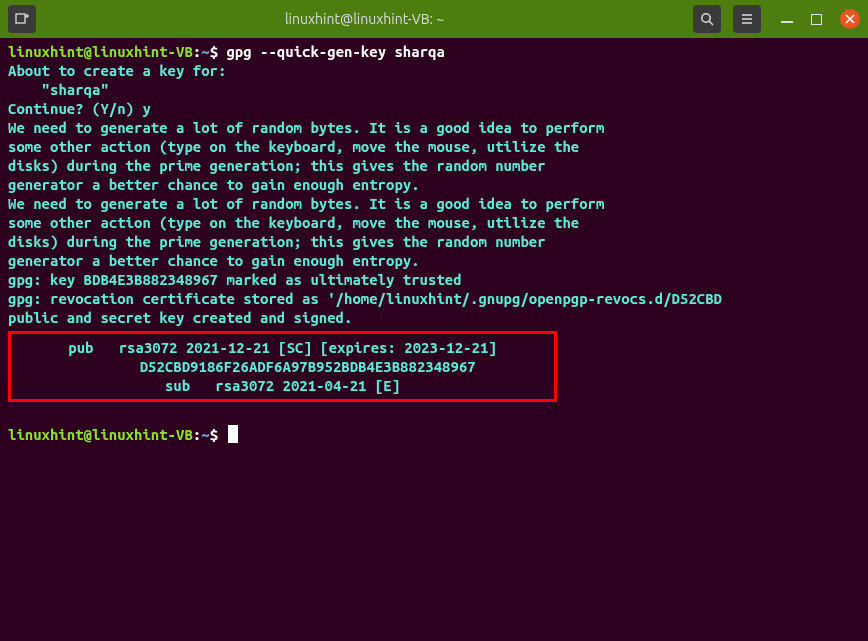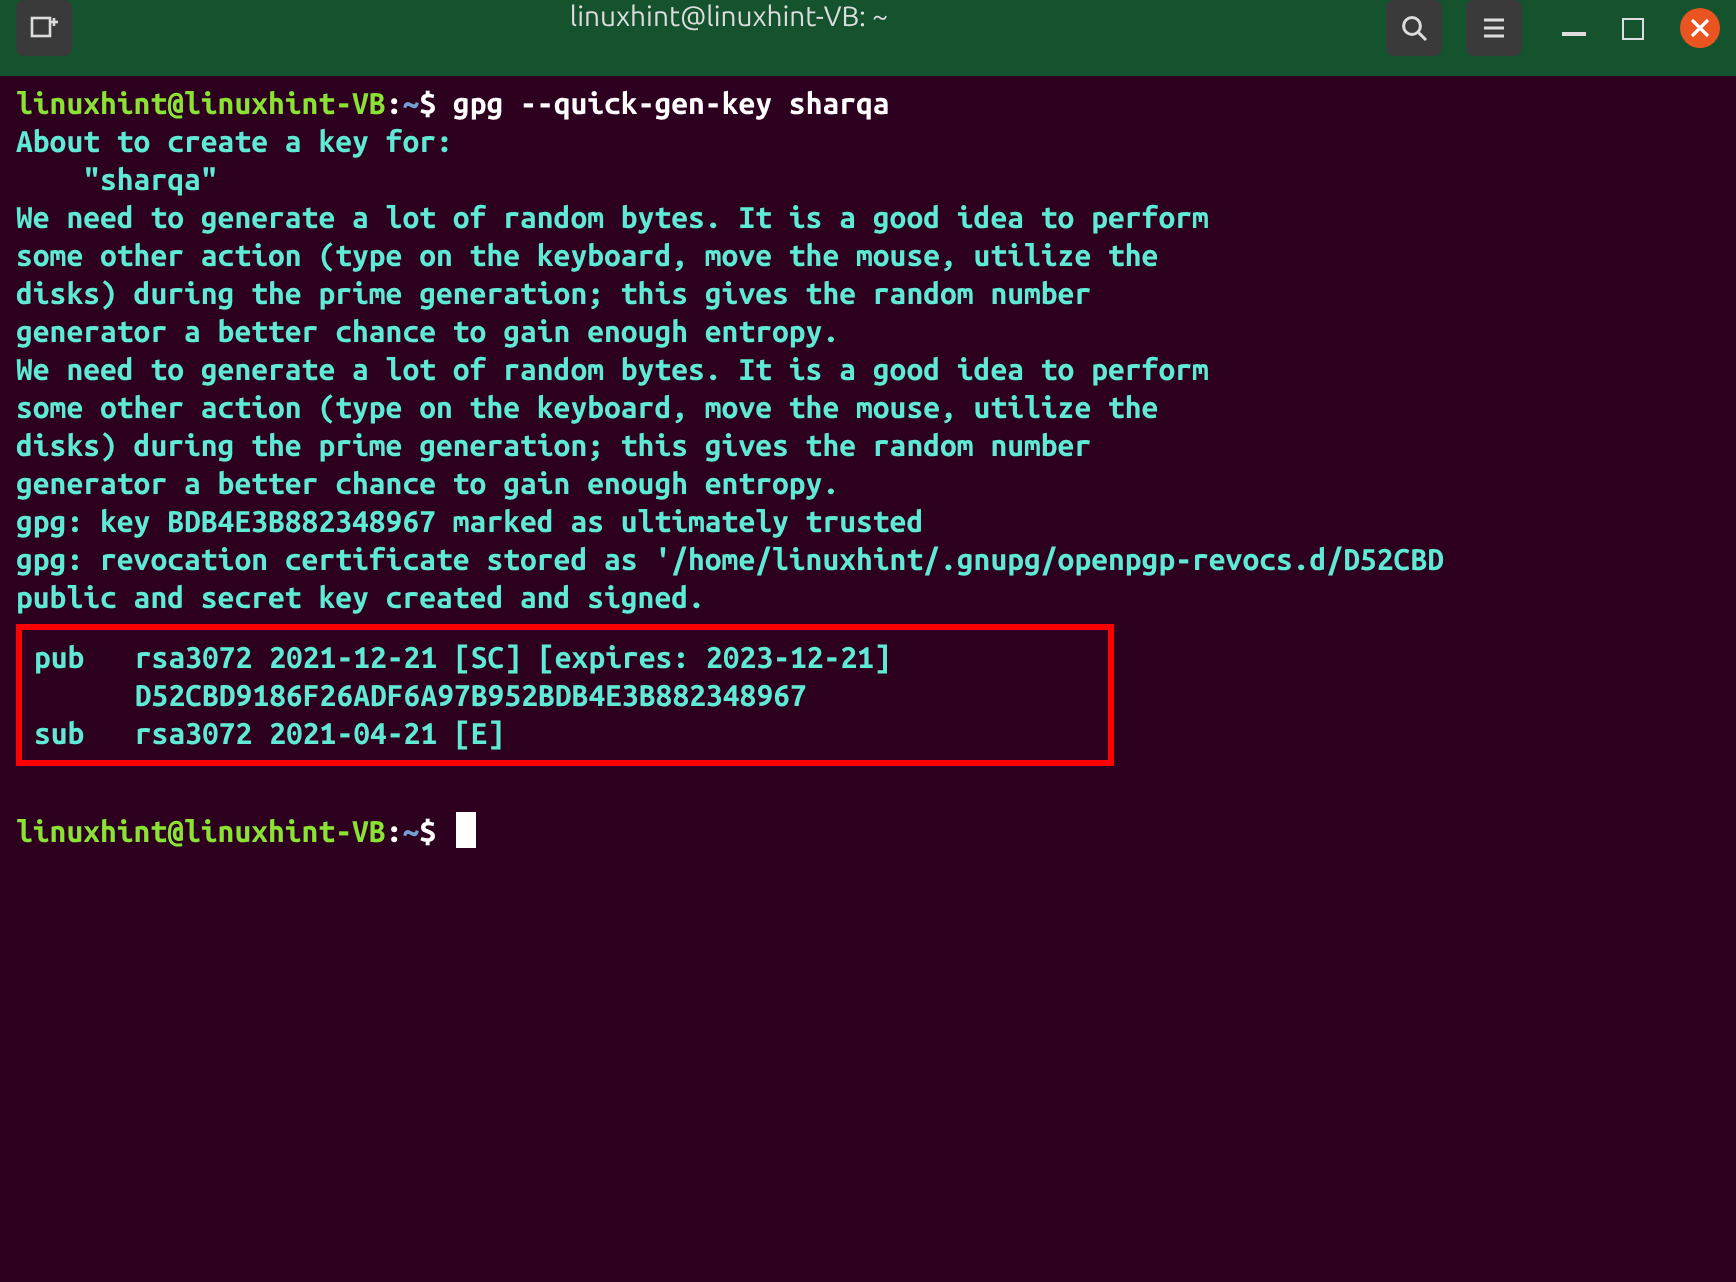--- a/index.html
+++ b/index.html
@@ -9,23 +9,23 @@
     }
     body {
       background: #2c001e;
       width: 868px;
       height: 641px;
       font-family: 'Ubuntu Mono', 'DejaVu Sans Mono', monospace;
       overflow: hidden;
     }
     .titlebar {
       height: 38px;
-      background: #14532d;
+      background: #4d7c0f;
       display: flex;
-      align-items: flex-start;
+      align-items: center;
       padding: 0 8px;
       gap: 8px;
     }
     .titlebar-left {
       display: flex;
       align-items: center;
       gap: 6px;
     }
     .titlebar-btn {
       width: 28px;
@@ -99,20 +99,21 @@
     .prompt-colon { color: #fff; }
     .prompt-path { color: #729fcf; }
     .prompt-dollar { color: #fff; }
     .cmd { color: #fff; }
     .output { color: #5eead4; font-weight: bold; }
     .highlight-box {
       border: 3px solid #ff0000;
       padding: 4px 6px;
       margin: 4px 0;
       width: 549px;
+      text-align: center;
     }
     .cursor {
       display: inline-block;
       width: 10px;
       height: 18px;
       background: #fff;
       vertical-align: text-bottom;
       margin-left: 2px;
     }
     .line { white-space: pre; }
@@ -160,20 +161,21 @@
       </div>
     </div>
   </div>
 </div>
 
 <div class="terminal">
   <div class="line"><span class="prompt-user">linuxhint@linuxhint-VB</span><span class="prompt-colon">:</span><span class="prompt-path">~</span><span class="prompt-dollar">$</span><span class="cmd"> gpg --quick-gen-key sharqa</span></div>
   <div class="line output">About to create a key for:</div>
   <div class="line output">    "sharqa"</div>
   <div class="line output"></div>
+  <div class="line output">Continue? (Y/n) y</div>
   <div class="line output">We need to generate a lot of random bytes. It is a good idea to perform</div>
   <div class="line output">some other action (type on the keyboard, move the mouse, utilize the</div>
   <div class="line output">disks) during the prime generation; this gives the random number</div>
   <div class="line output">generator a better chance to gain enough entropy.</div>
   <div class="line output">We need to generate a lot of random bytes. It is a good idea to perform</div>
   <div class="line output">some other action (type on the keyboard, move the mouse, utilize the</div>
   <div class="line output">disks) during the prime generation; this gives the random number</div>
   <div class="line output">generator a better chance to gain enough entropy.</div>
   <div class="line output">gpg: key BDB4E3B882348967 marked as ultimately trusted</div>
   <div class="line output">gpg: revocation certificate stored as '/home/linuxhint/.gnupg/openpgp-revocs.d/D52CBD</div>

